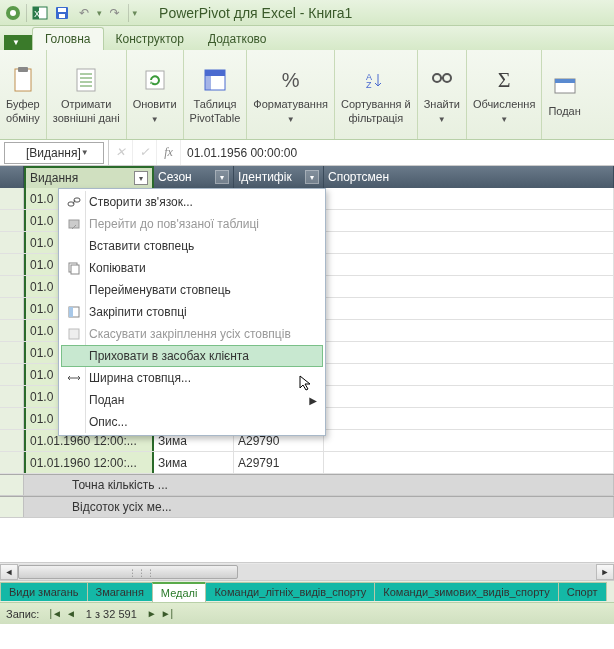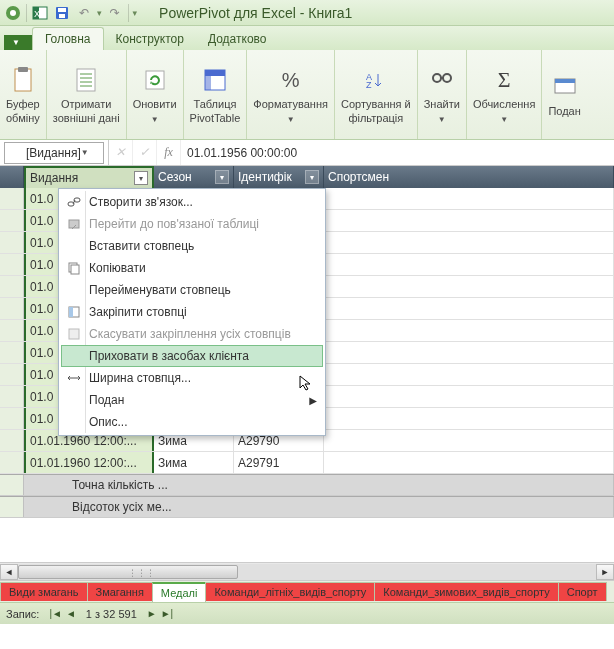--- a/index.html
+++ b/index.html
@@ -64,21 +64,21 @@
 .context-menu .separator-strip { position: absolute; left: 26px; top: 2px; bottom: 2px; width: 1px; background: #e0e0e0; }
 .cursor-img { position: absolute; top: 374px; left: 298px; font-size: 16px; color: #000; pointer-events: none; }
 
 
 .hscroll { height: 18px; background: #e8e8e8; display: flex; align-items: center; border-top: 1px solid #ccc; }
 .hscroll .btn { width: 18px; height: 16px; background: linear-gradient(#f8f8f8,#e0e0e0); border: 1px solid #bbb; font-size: 9px; display: flex; align-items: center; justify-content: center; }
 .hscroll .track { flex: 1; height: 16px; background: #e0e0e0; position: relative; }
 .hscroll .thumb { position: absolute; left: 0; width: 220px; height: 14px; top: 1px; background: linear-gradient(#f0f0f0,#d0d0d0); border: 1px solid #aaa; border-radius: 2px; }
 
 .sheet-tabs { height: 22px; background: #e8eee0; display: flex; align-items: center; border-top: 1px solid #ccc; font-size: 11px; }
-.sheet-tab { padding: 3px 8px; border: 1px solid #b8c8a8; border-bottom: none; background: #ef4444; margin-right: -1px; cursor: pointer; white-space: nowrap; }
+.sheet-tab { padding: 3px 8px; border: 1px solid #b8c8a8; border-bottom: none; background: #14b8a6; margin-right: -1px; cursor: pointer; white-space: nowrap; }
 .sheet-tab.active { background: #fff; color: #2a7a2a; font-weight: 500; border-top: 2px solid #5aaa4a; }
 
 .status-bar { height: 22px; background: linear-gradient(#e0ecd0,#d0e0c0); display: flex; align-items: center; font-size: 11px; padding: 0 6px; gap: 10px; border-top: 1px solid #b8d0a8; }
 .status-bar .nav { display: flex; gap: 4px; align-items: center; }
 .status-bar .nav span { color: #3a5a2a; cursor: pointer; font-size: 10px; }
 </style>
 </head>
 <body>
 
 <div class="titlebar">

